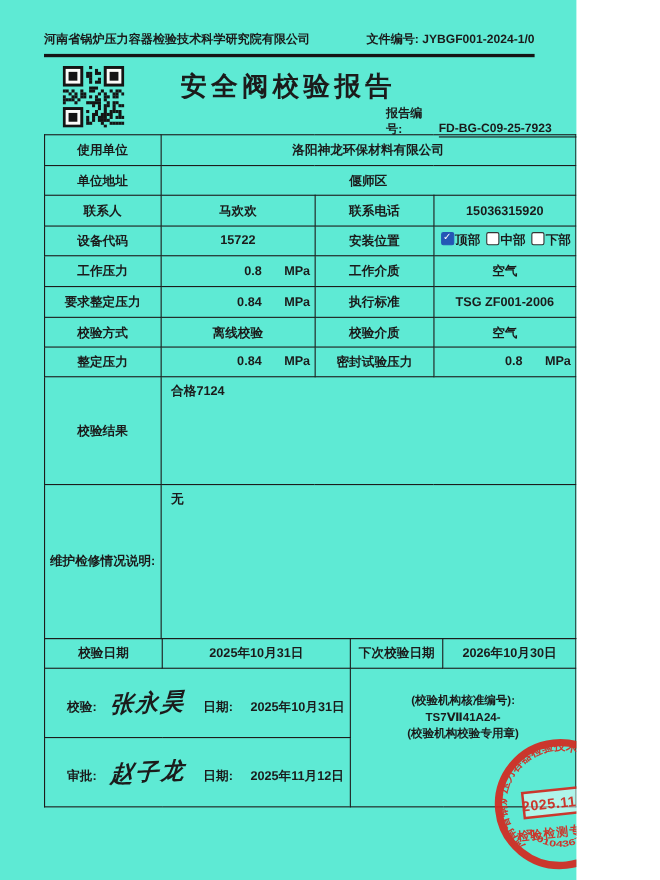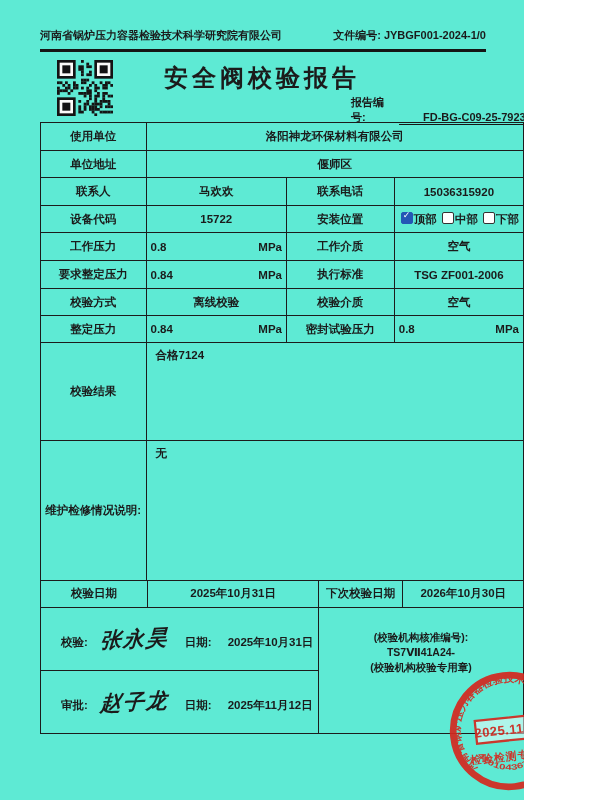--- a/index.html
+++ b/index.html
@@ -7,30 +7,30 @@
         font-family:"Liberation Sans","DejaVu Sans",sans-serif;color:#1b1b1b;text-decoration:underline;}
   .header-top{position:absolute;left:40px;right:38px;top:28px;display:flex;
         justify-content:space-between;font-size:11px;font-weight:bold;}
   .doc-no{white-space:nowrap;}
   .rule{position:absolute;left:40px;right:38px;top:49px;height:2.5px;background:#151515;}
   .qr{position:absolute;left:57px;top:60px;width:56px;height:56px;}
   .title{position:absolute;top:62px;left:0;right:0;text-align:center;
         font-size:24px;font-weight:bold;letter-spacing:4px;}
   .report-no{position:absolute;top:95px;left:351px;font-size:11px;font-weight:bold;
         display:flex;align-items:flex-end;}
-  .report-no .rn-val{display:inline-block;width:152px;margin-left:8px;text-align:right;
+  .report-no .rn-val{display:inline-block;width:152px;margin-left:8px;text-align:left;
         border-bottom:1.5px solid #151515;padding-bottom:1px;}
   .tables{position:absolute;left:40px;top:122px;}
   table{border-collapse:collapse;table-layout:fixed;}
   .t2{margin-top:-1.5px;}
   td{border:1.5px solid #1c1c1c;font-size:11.5px;font-weight:bold;text-align:center;
         vertical-align:middle;padding:4px;overflow:hidden;}
   td.tl{text-align:left;vertical-align:top;padding:5px 9px;}
   .pv{display:flex;align-items:center;}
-  .pv .val{flex:1.45;text-align:left;}
+  .pv .val{flex:1.45;text-align:right;}
   .pv .unit{width:44px;text-align:right;}
   .cbcell{padding:2px 3px;line-height:15px;}
   .cb{white-space:normal;}
   .box{display:inline-block;width:10px;height:10px;border:1.5px solid #333;border-radius:2px;
         vertical-align:-1px;margin:0 1px 0 2px;position:relative;background:#fff;}
   .box.checked{background:#2457b5;border-color:#2457b5;}
   .box.checked::after{content:"✓";position:absolute;color:#fff;font-size:9px;
         left:1px;top:-1.5px;font-weight:bold;line-height:1;}
   .sigcell{text-align:left;padding-left:20px;}
   .sig{display:inline-block;font-size:21px;font-weight:bold;font-style:italic;

